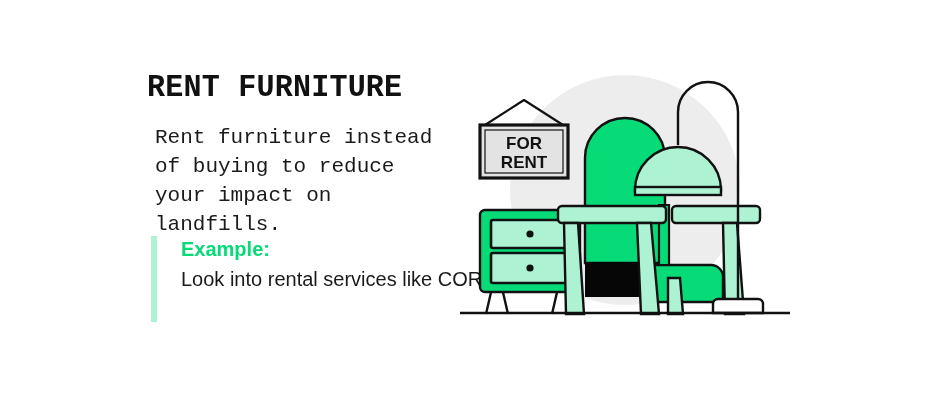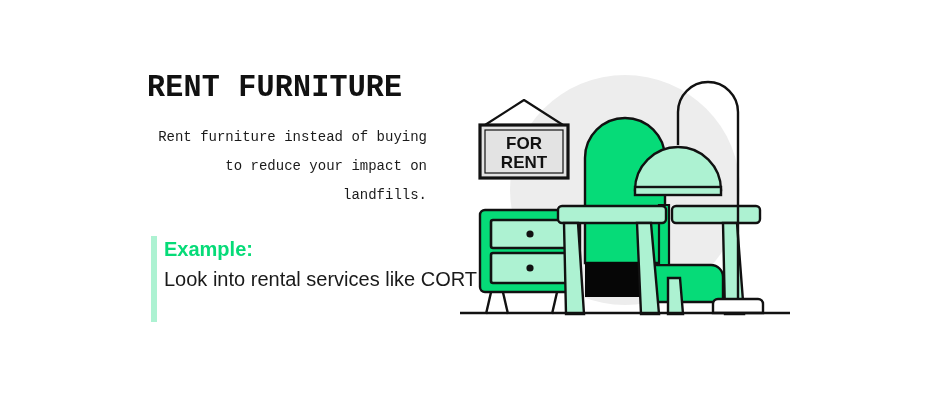--- a/index.html
+++ b/index.html
@@ -36,33 +36,32 @@
     letter-spacing: 0.2px;
     color: #111111;
     line-height: 1.05;
     margin: 0 0 18px 0;
     font-stretch: condensed;
     transform: scaleX(0.97);
     transform-origin: left center;
     white-space: nowrap;
   }
   #description {
-    font-size: 14px;
+    font-size: 21px;
     line-height: 29px;
     color: #1a1a1a;
-    margin: 0;
+    margin: 8px;
     max-width: 280px;
-    text-align: right;
   }
   #example-block {
     position: absolute;
     left: 151px;
     top: 236px;
     height: 86px;
-    padding-left: 7px;
+    padding-left: 24px;
     border-left: 6px solid #ADF2D2;
     box-sizing: border-box;
   }
   #example-label {
     font-size: 20px;
     font-weight: 700;
     color: #06DB78;
     line-height: 26px;
     margin: 0 0 3px 0;
   }

